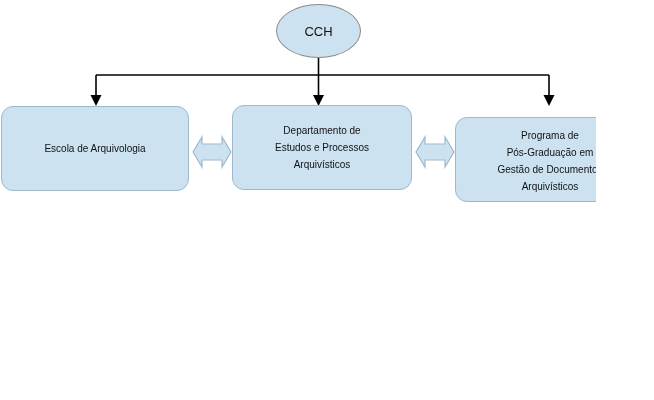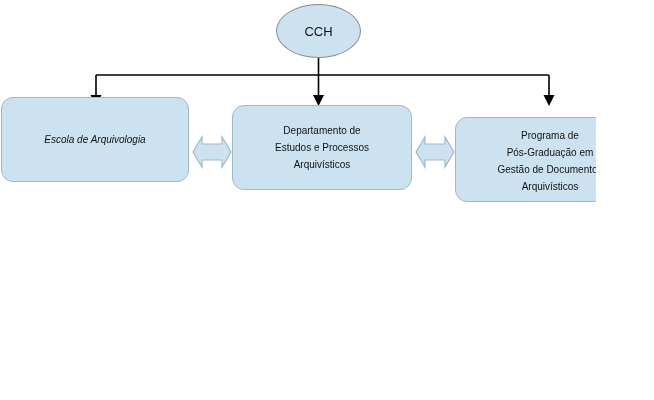--- a/index.html
+++ b/index.html
@@ -49,24 +49,23 @@
     line-height: 15px;
   }
   .node-box {
     border-radius: 12px;
     font-size: 10px;
     line-height: 17px;
     padding: 0 6px;
   }
   .node-escola {
     left: 1px;
-    top: 97px;
+    top: 106px;
     width: 188px;
     height: 85px;
-    font-style: italic;
   }
   .node-departamento {
     left: 232px;
     top: 105px;
     width: 180px;
     height: 85px;
   }
   .node-programa {
     left: 455px;
     top: 117px;

